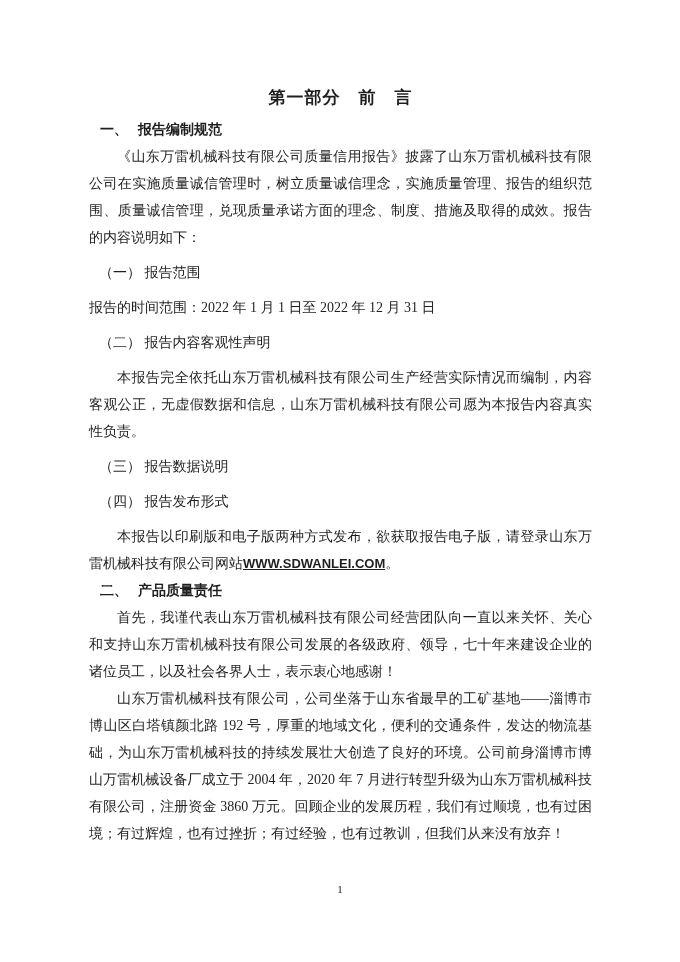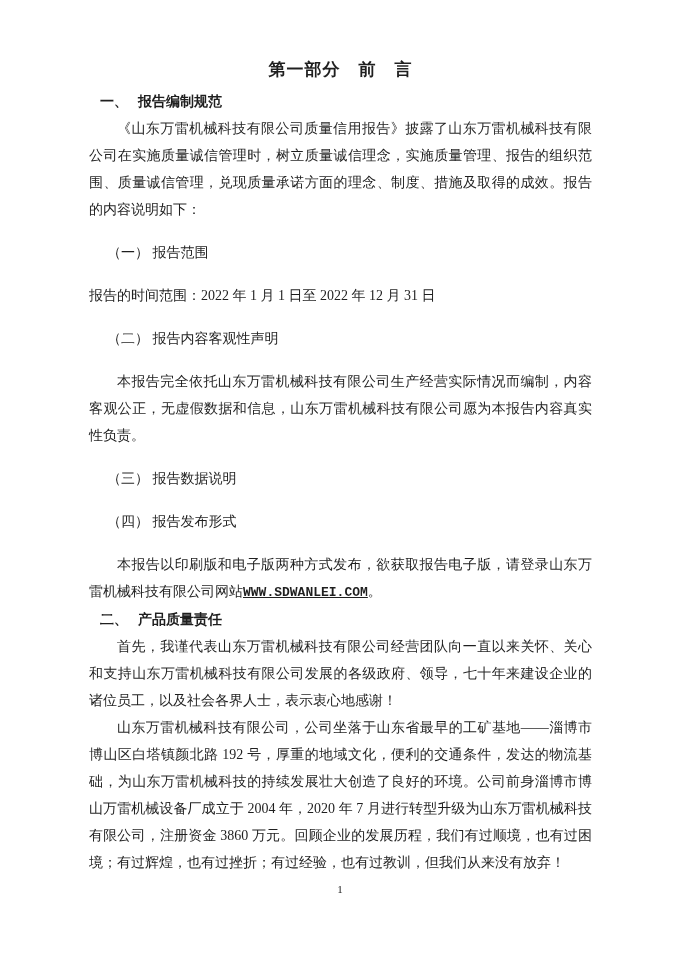--- a/index.html
+++ b/index.html
@@ -6,58 +6,58 @@
   .page{
     position:relative;
     width:680px;height:962px;
     background:#ffffff;
     color:#1f1f1f;
     font-family:"Liberation Serif","DejaVu Serif",serif;
     overflow:hidden;
   }
   .content{
     position:absolute;
-    left:89px;top:56px;width:503px;
+    left:89px;top:84px;width:503px;
     font-size:14px;line-height:27px;
   }
   .doc-title{
     text-align:center;
     font-size:17px;
     font-weight:bold;
     line-height:27px;
     margin:0 0 5px 0;
     letter-spacing:1px;
   }
   .h2{
     font-weight:bold;
     line-height:27px;
     padding-left:11px;
     margin:0;
   }
   .h2 .num{display:inline-block;width:38px;}
   .h3{
     font-weight:normal;
     line-height:27px;
-    margin:16px;
+    margin:8px;
     padding-left:2px;
   }
   p.para{
     margin:0;
     text-indent:2em;
     text-align:justify;
     text-align-last:left;
     line-height:27px;
   }
   p.line{
     margin:0;
     text-indent:0;
     line-height:27px;
   }
   .url-link{
-    font-family:Liberation Mono, monospace;
+    font-family:Liberation Sans, sans-serif;
     font-weight:bold;
     font-size:13px;
     text-decoration:underline;
     color:#1f1f1f;
     cursor:pointer;
   }
   .page-number{
     position:absolute;
     top:882px;left:0;width:680px;
     text-align:center;

